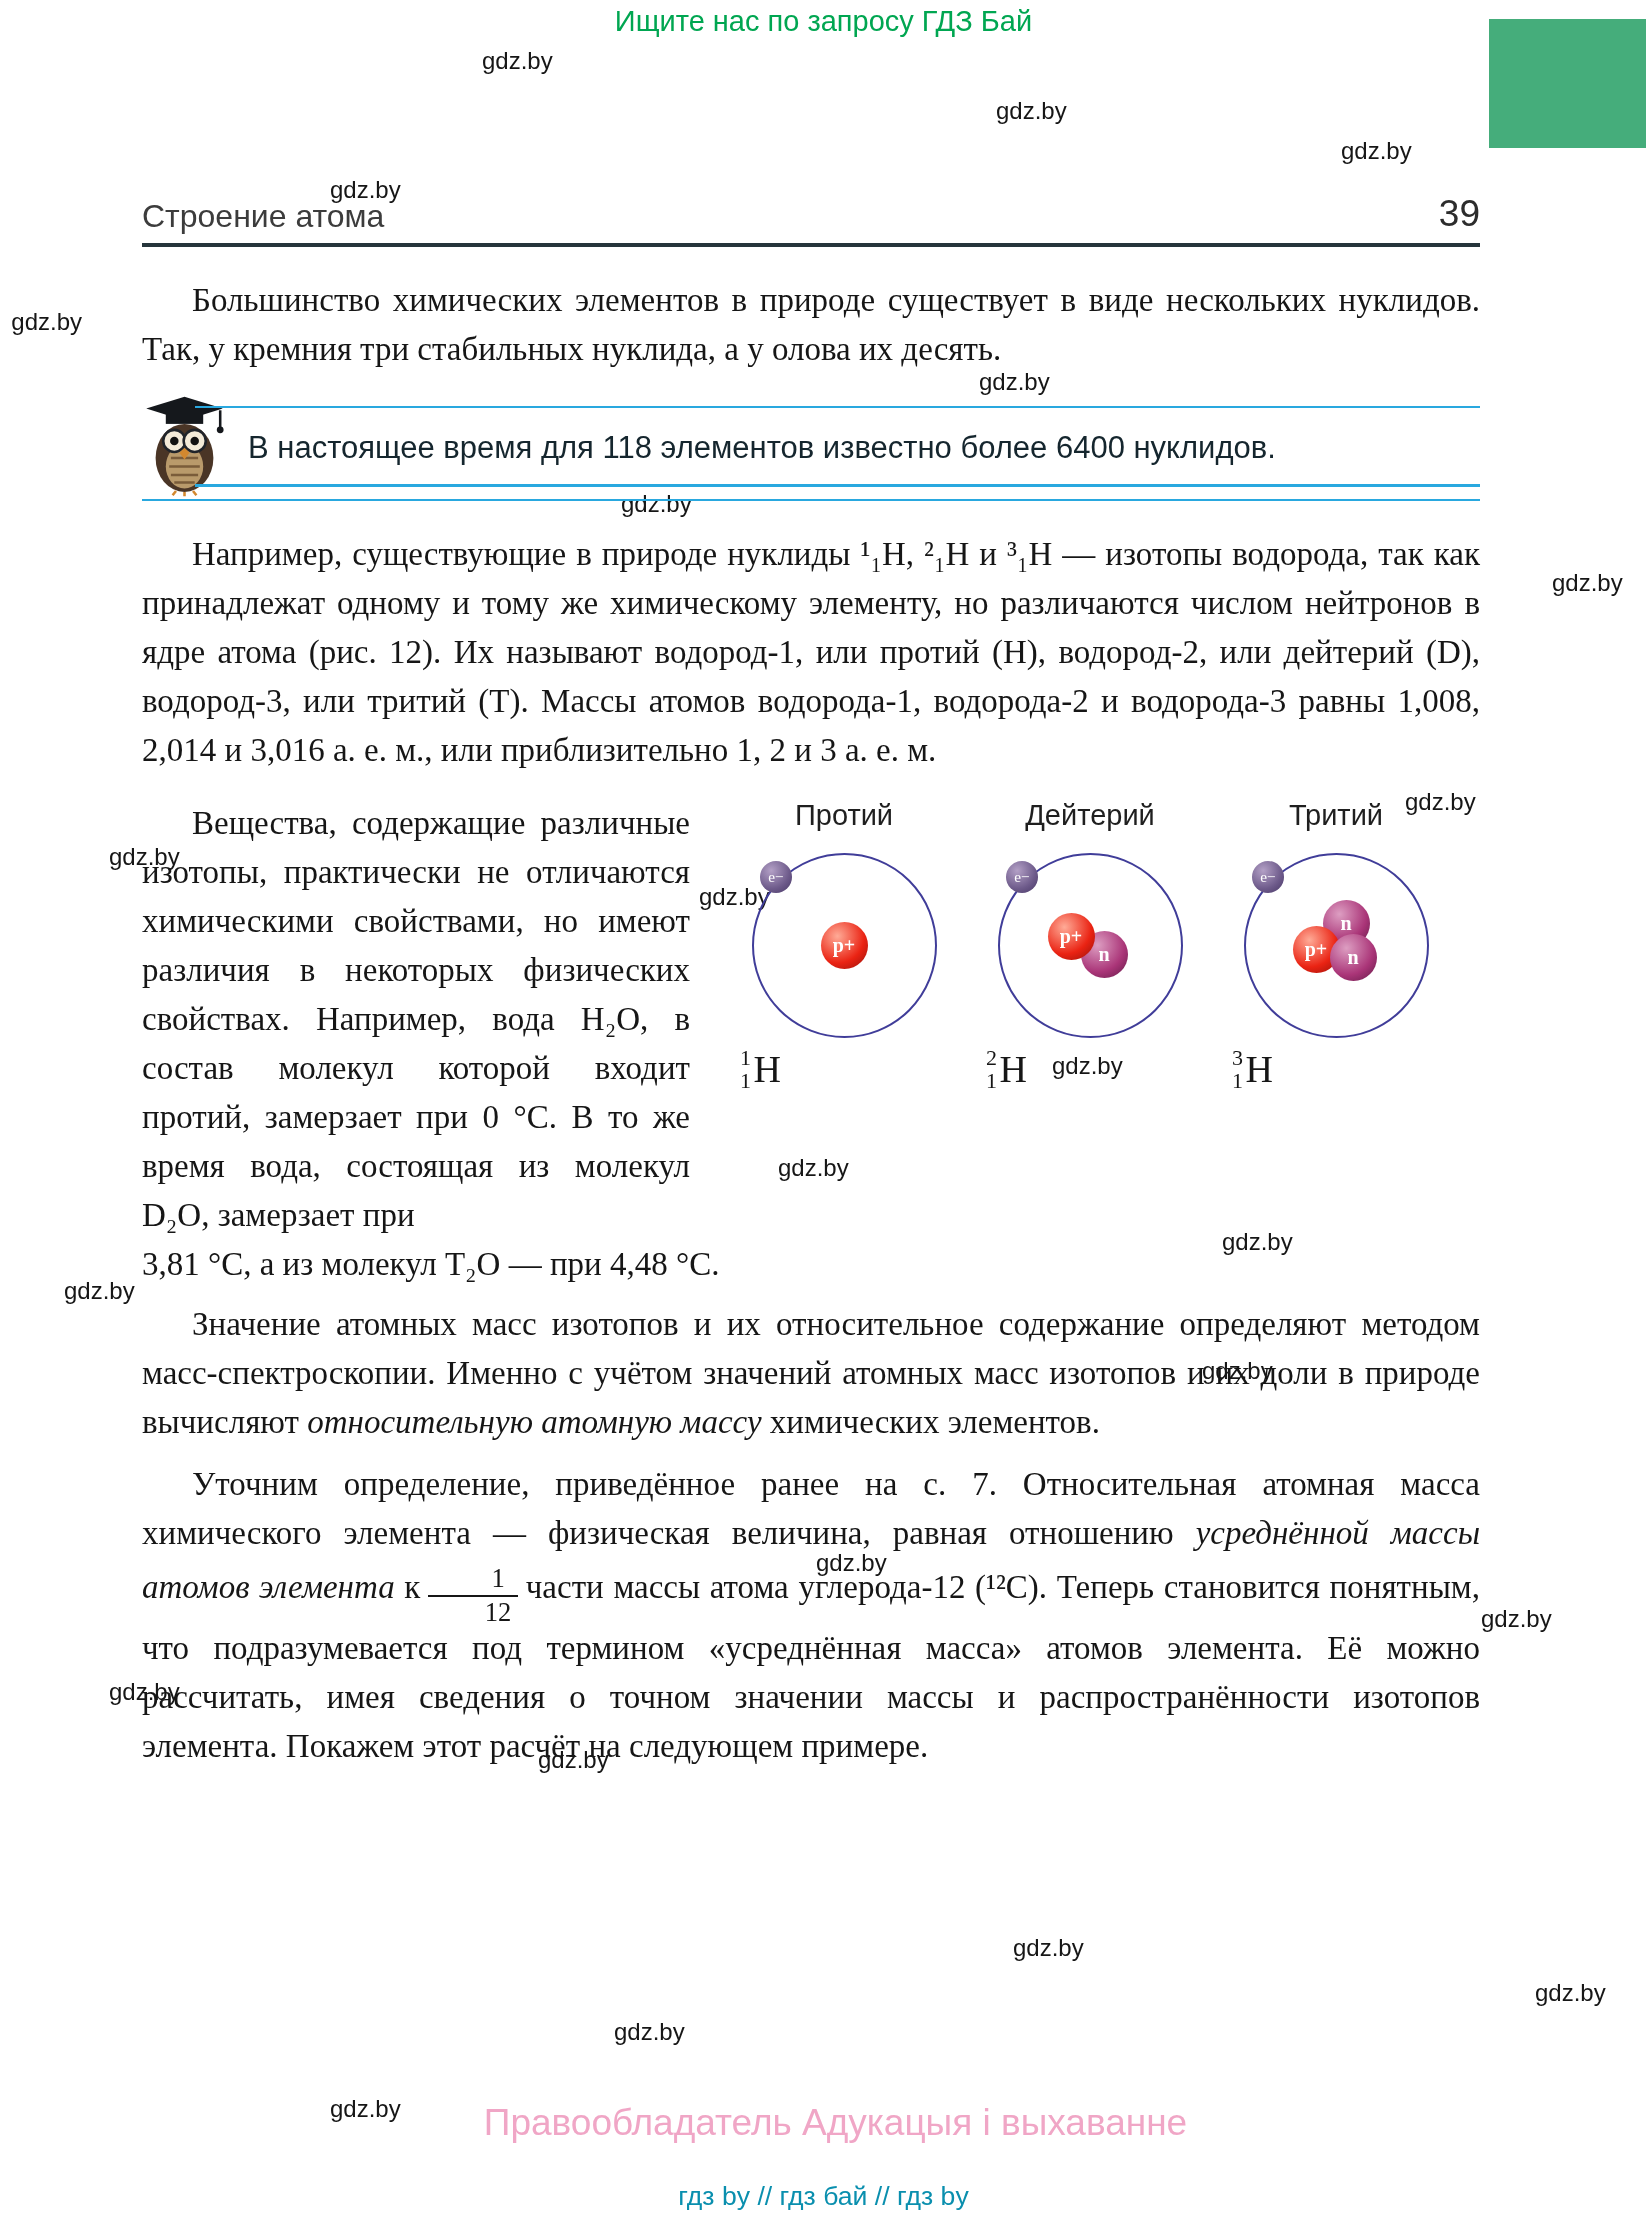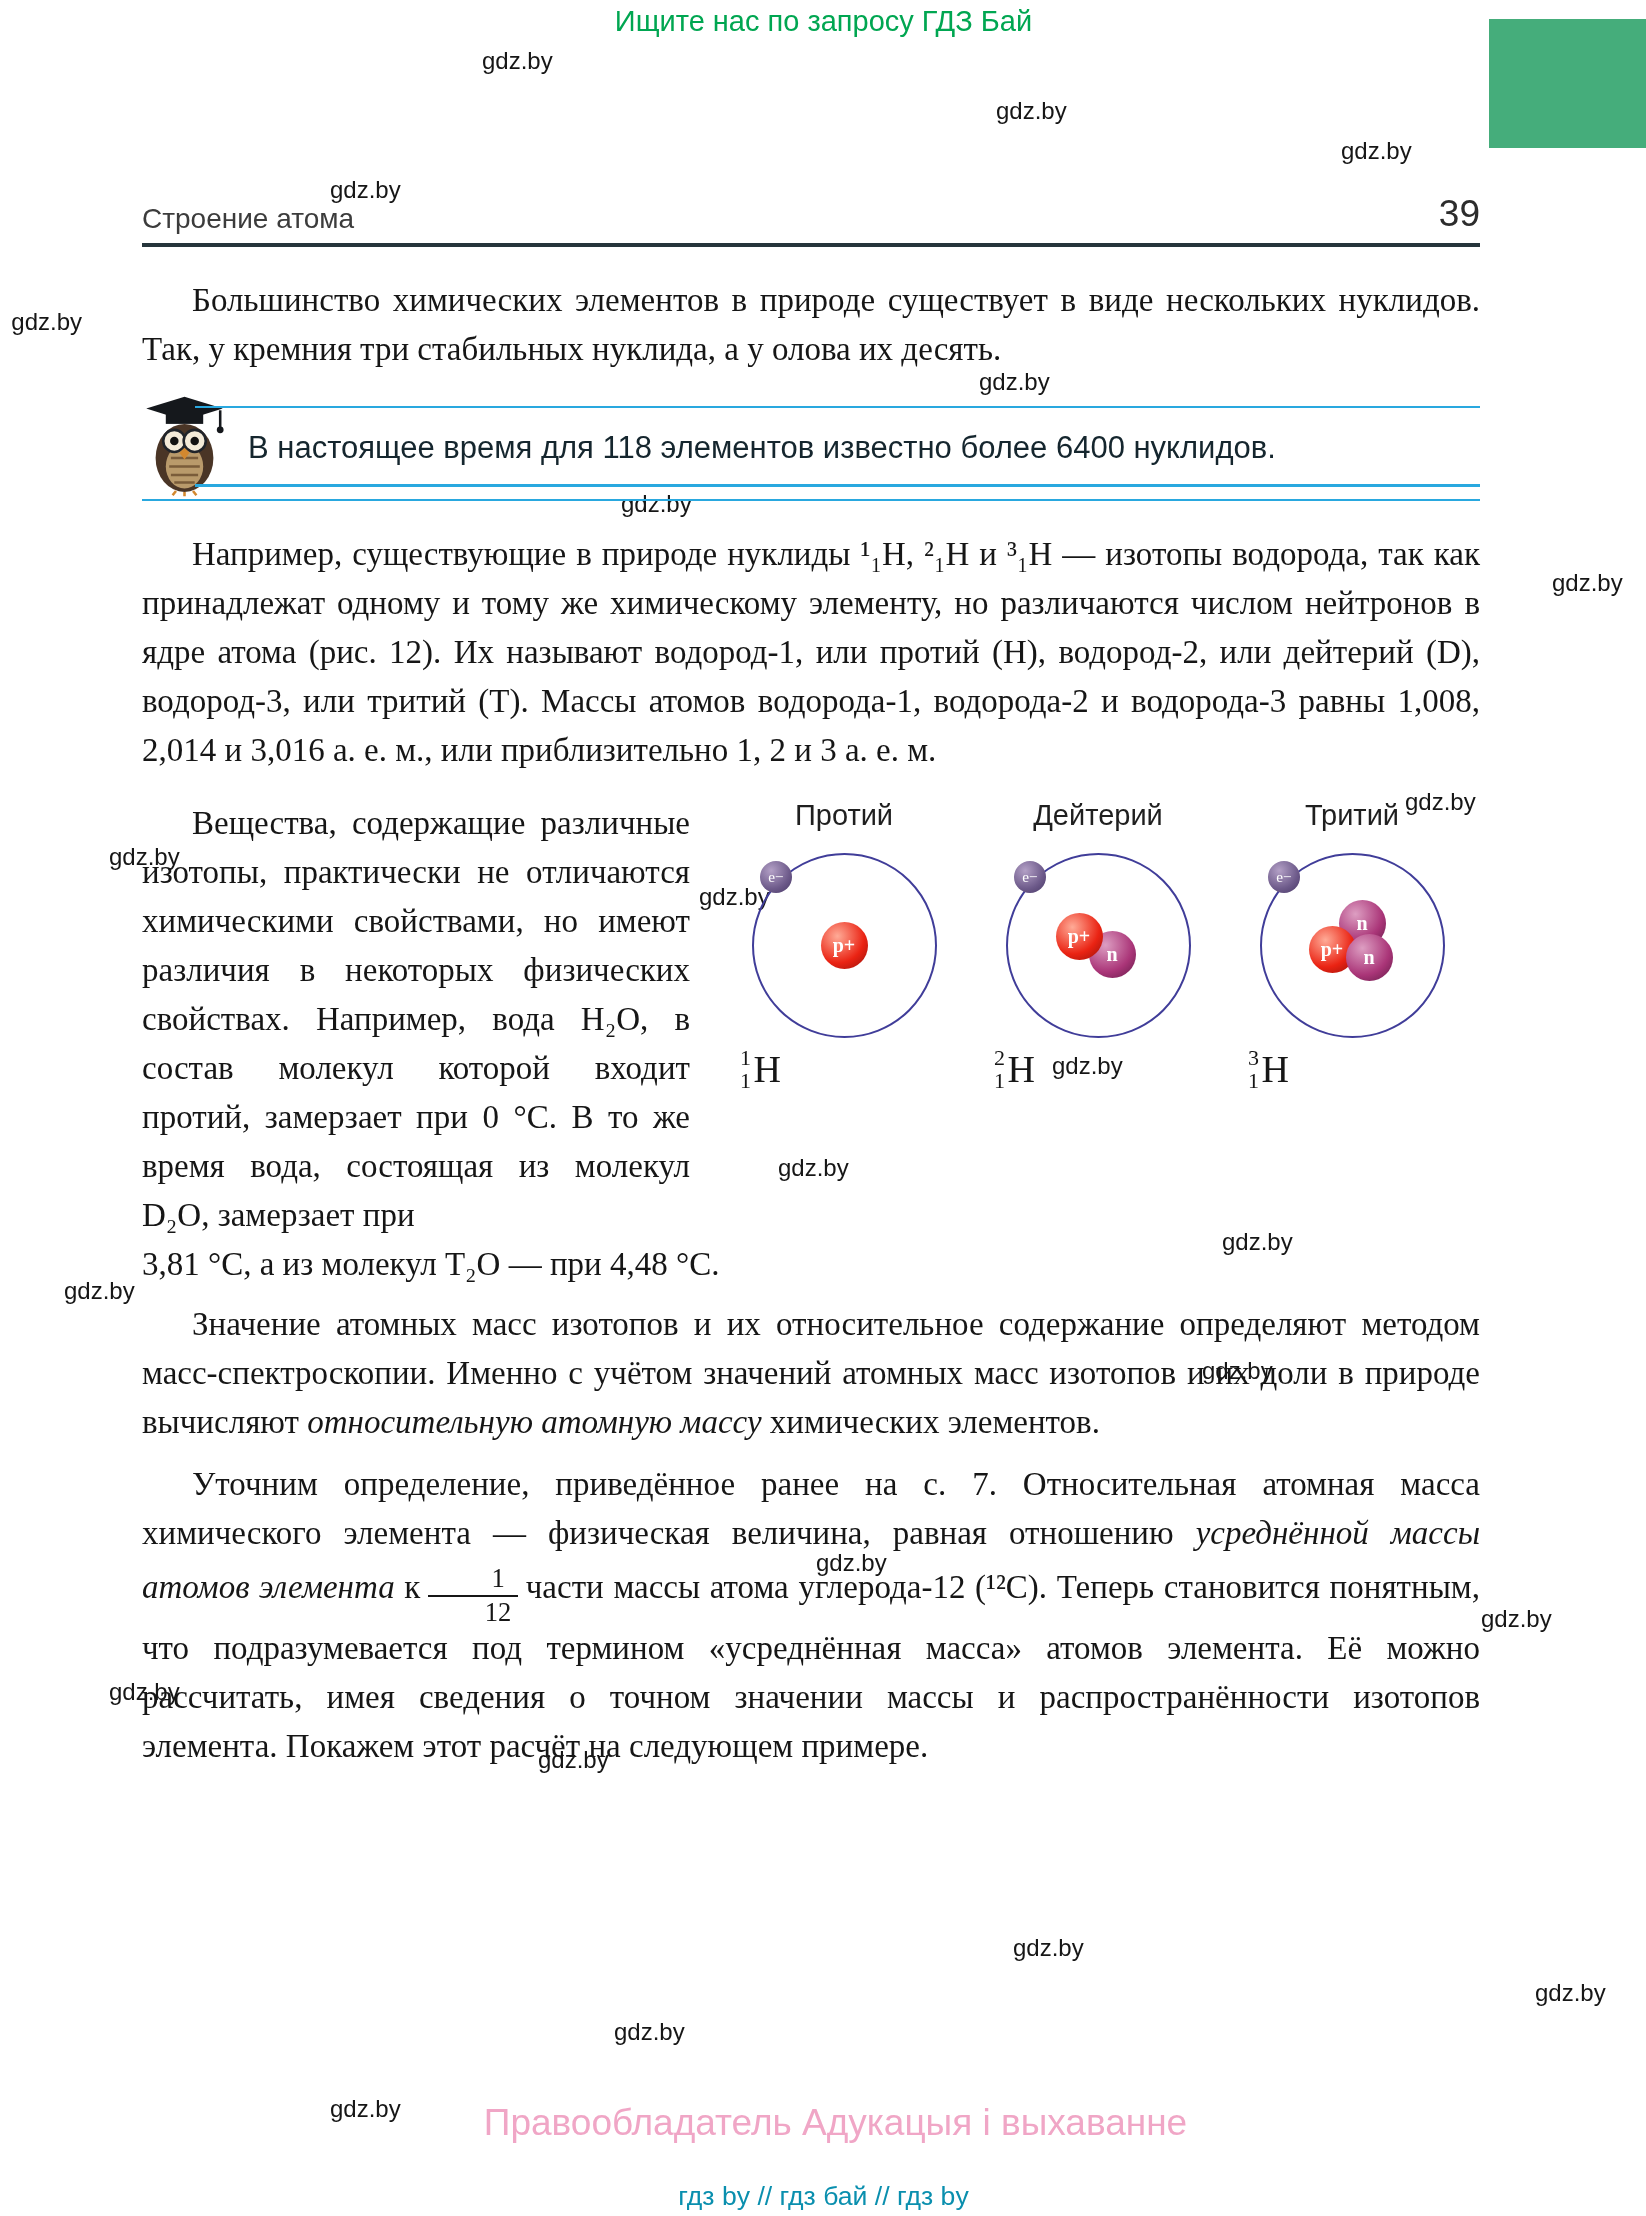--- a/index.html
+++ b/index.html
@@ -28,21 +28,21 @@
     width:158px;height:129px;background:#45ad7b;
   }
   main{
     position:absolute;left:142px;top:193px;width:1338px;
   }
   .page-header{
     display:flex;justify-content:space-between;align-items:flex-end;
     border-bottom:4px solid #26353b;padding-bottom:8px;
     font-family:"Liberation Sans", sans-serif;
   }
-  .section-title{font-size:28px;color:#3c3c3c;}
+  .section-title{font-size:32px;color:#3c3c3c;}
   .page-number{font-size:37px;font-weight:normal;color:#2c2c2c;margin-left:44px;}
   p{font-size:33px;line-height:49px;text-align:justify;margin:0;}
   .indent{text-indent:50px;}
   .mt36{margin-top:29px;}
   .it{font-style:italic;}
 
   
   .callout{position:relative;margin-top:32px;height:95px;}
   .callout .rule{position:absolute;height:2.4px;background:#29a8df;}
   .rule-top{top:0;left:53px;right:0;}
@@ -52,21 +52,21 @@
   .callout-text{
     position:absolute;left:106px;top:24px;right:3.2px;
     font-family:"Liberation Sans", sans-serif;
     font-size:31px;color:#15262e;
   }
 
   
   .mid-row{display:flex;margin-top:24px;}
   .left-col{width:548px;flex:none;}
   .figure{flex:1;padding-left:37px;font-family:"Liberation Sans", sans-serif;}
-  .atoms{display:flex;gap:20px;}
+  .atoms{display:flex;gap:12px;}
   .atom{width:234px;flex:none;position:relative;}
   .atom-title{text-align:center;font-size:29px;color:#1f1f1f;margin-bottom:21px;}
   .orbit{
     position:relative;width:181px;height:181px;margin:0 auto;
     border:2.4px solid #403d99;border-radius:50%;
   }
   .electron{
     position:absolute;left:6.4px;top:6.4px;width:32px;height:32px;border-radius:50%;
     background:radial-gradient(circle at 35% 30%, #b3a0c6, #6d5a8a 60%, #473765);
     color:#fff;display:flex;align-items:center;justify-content:center;

